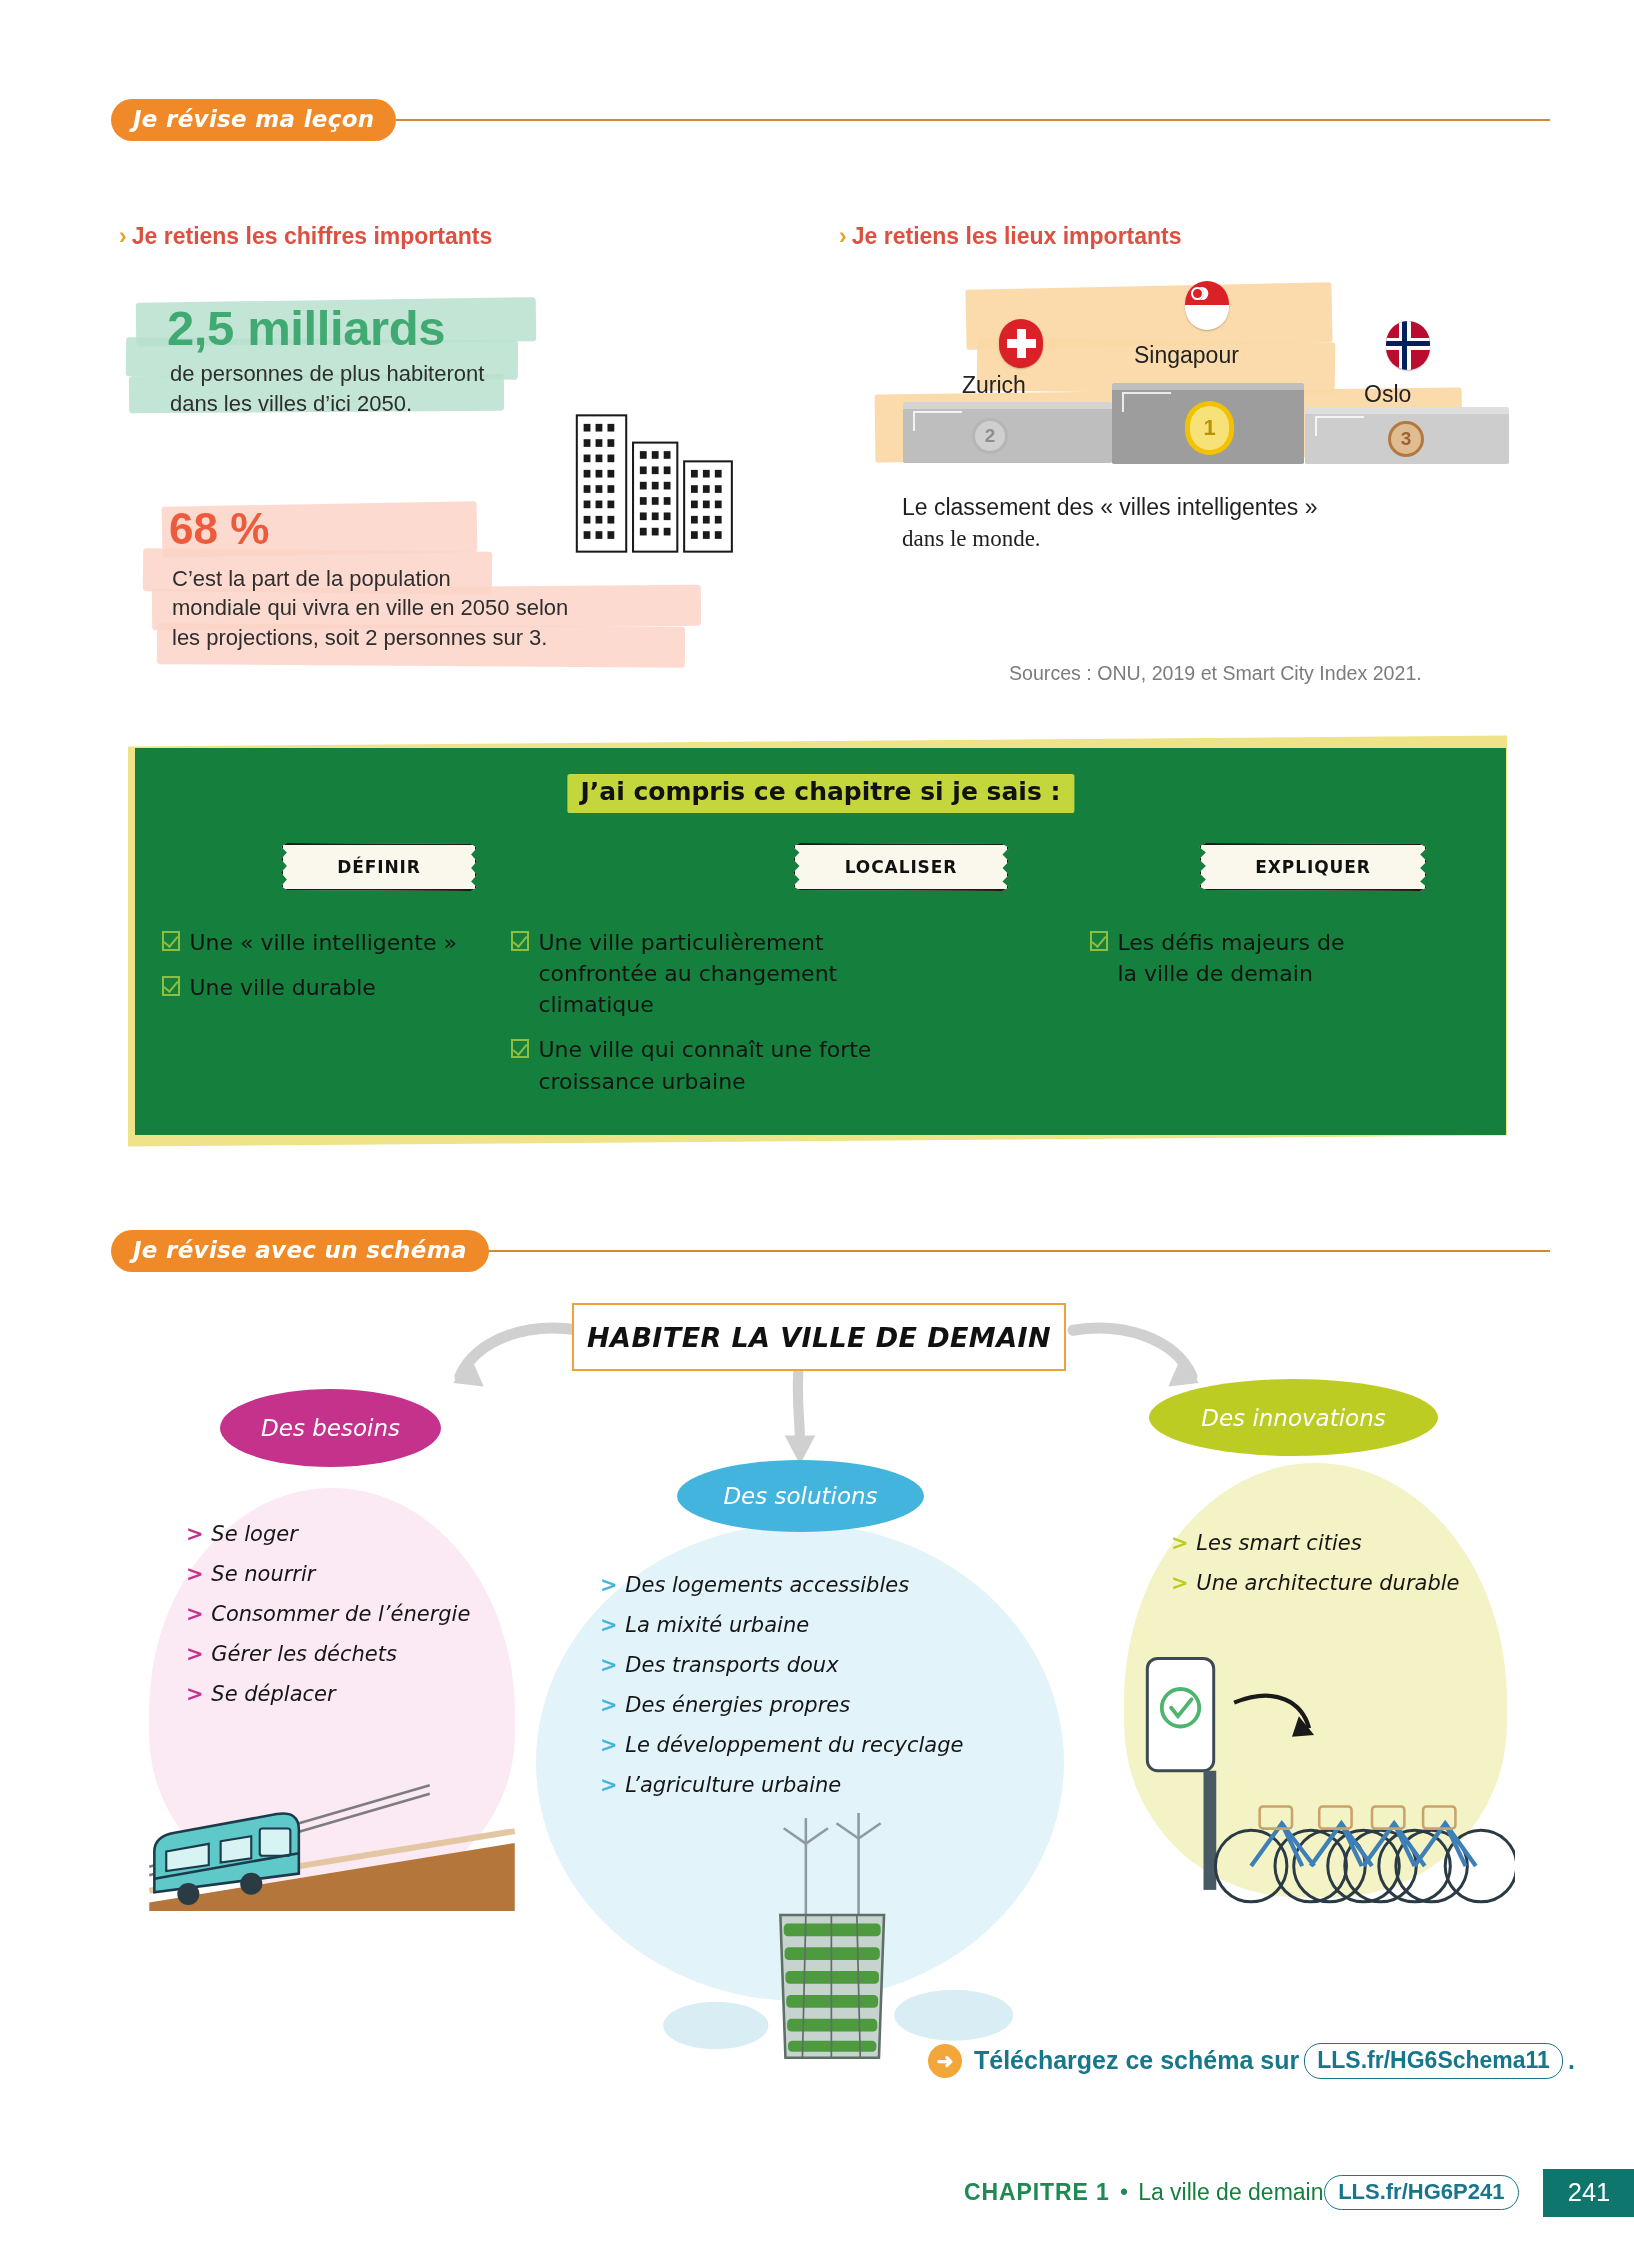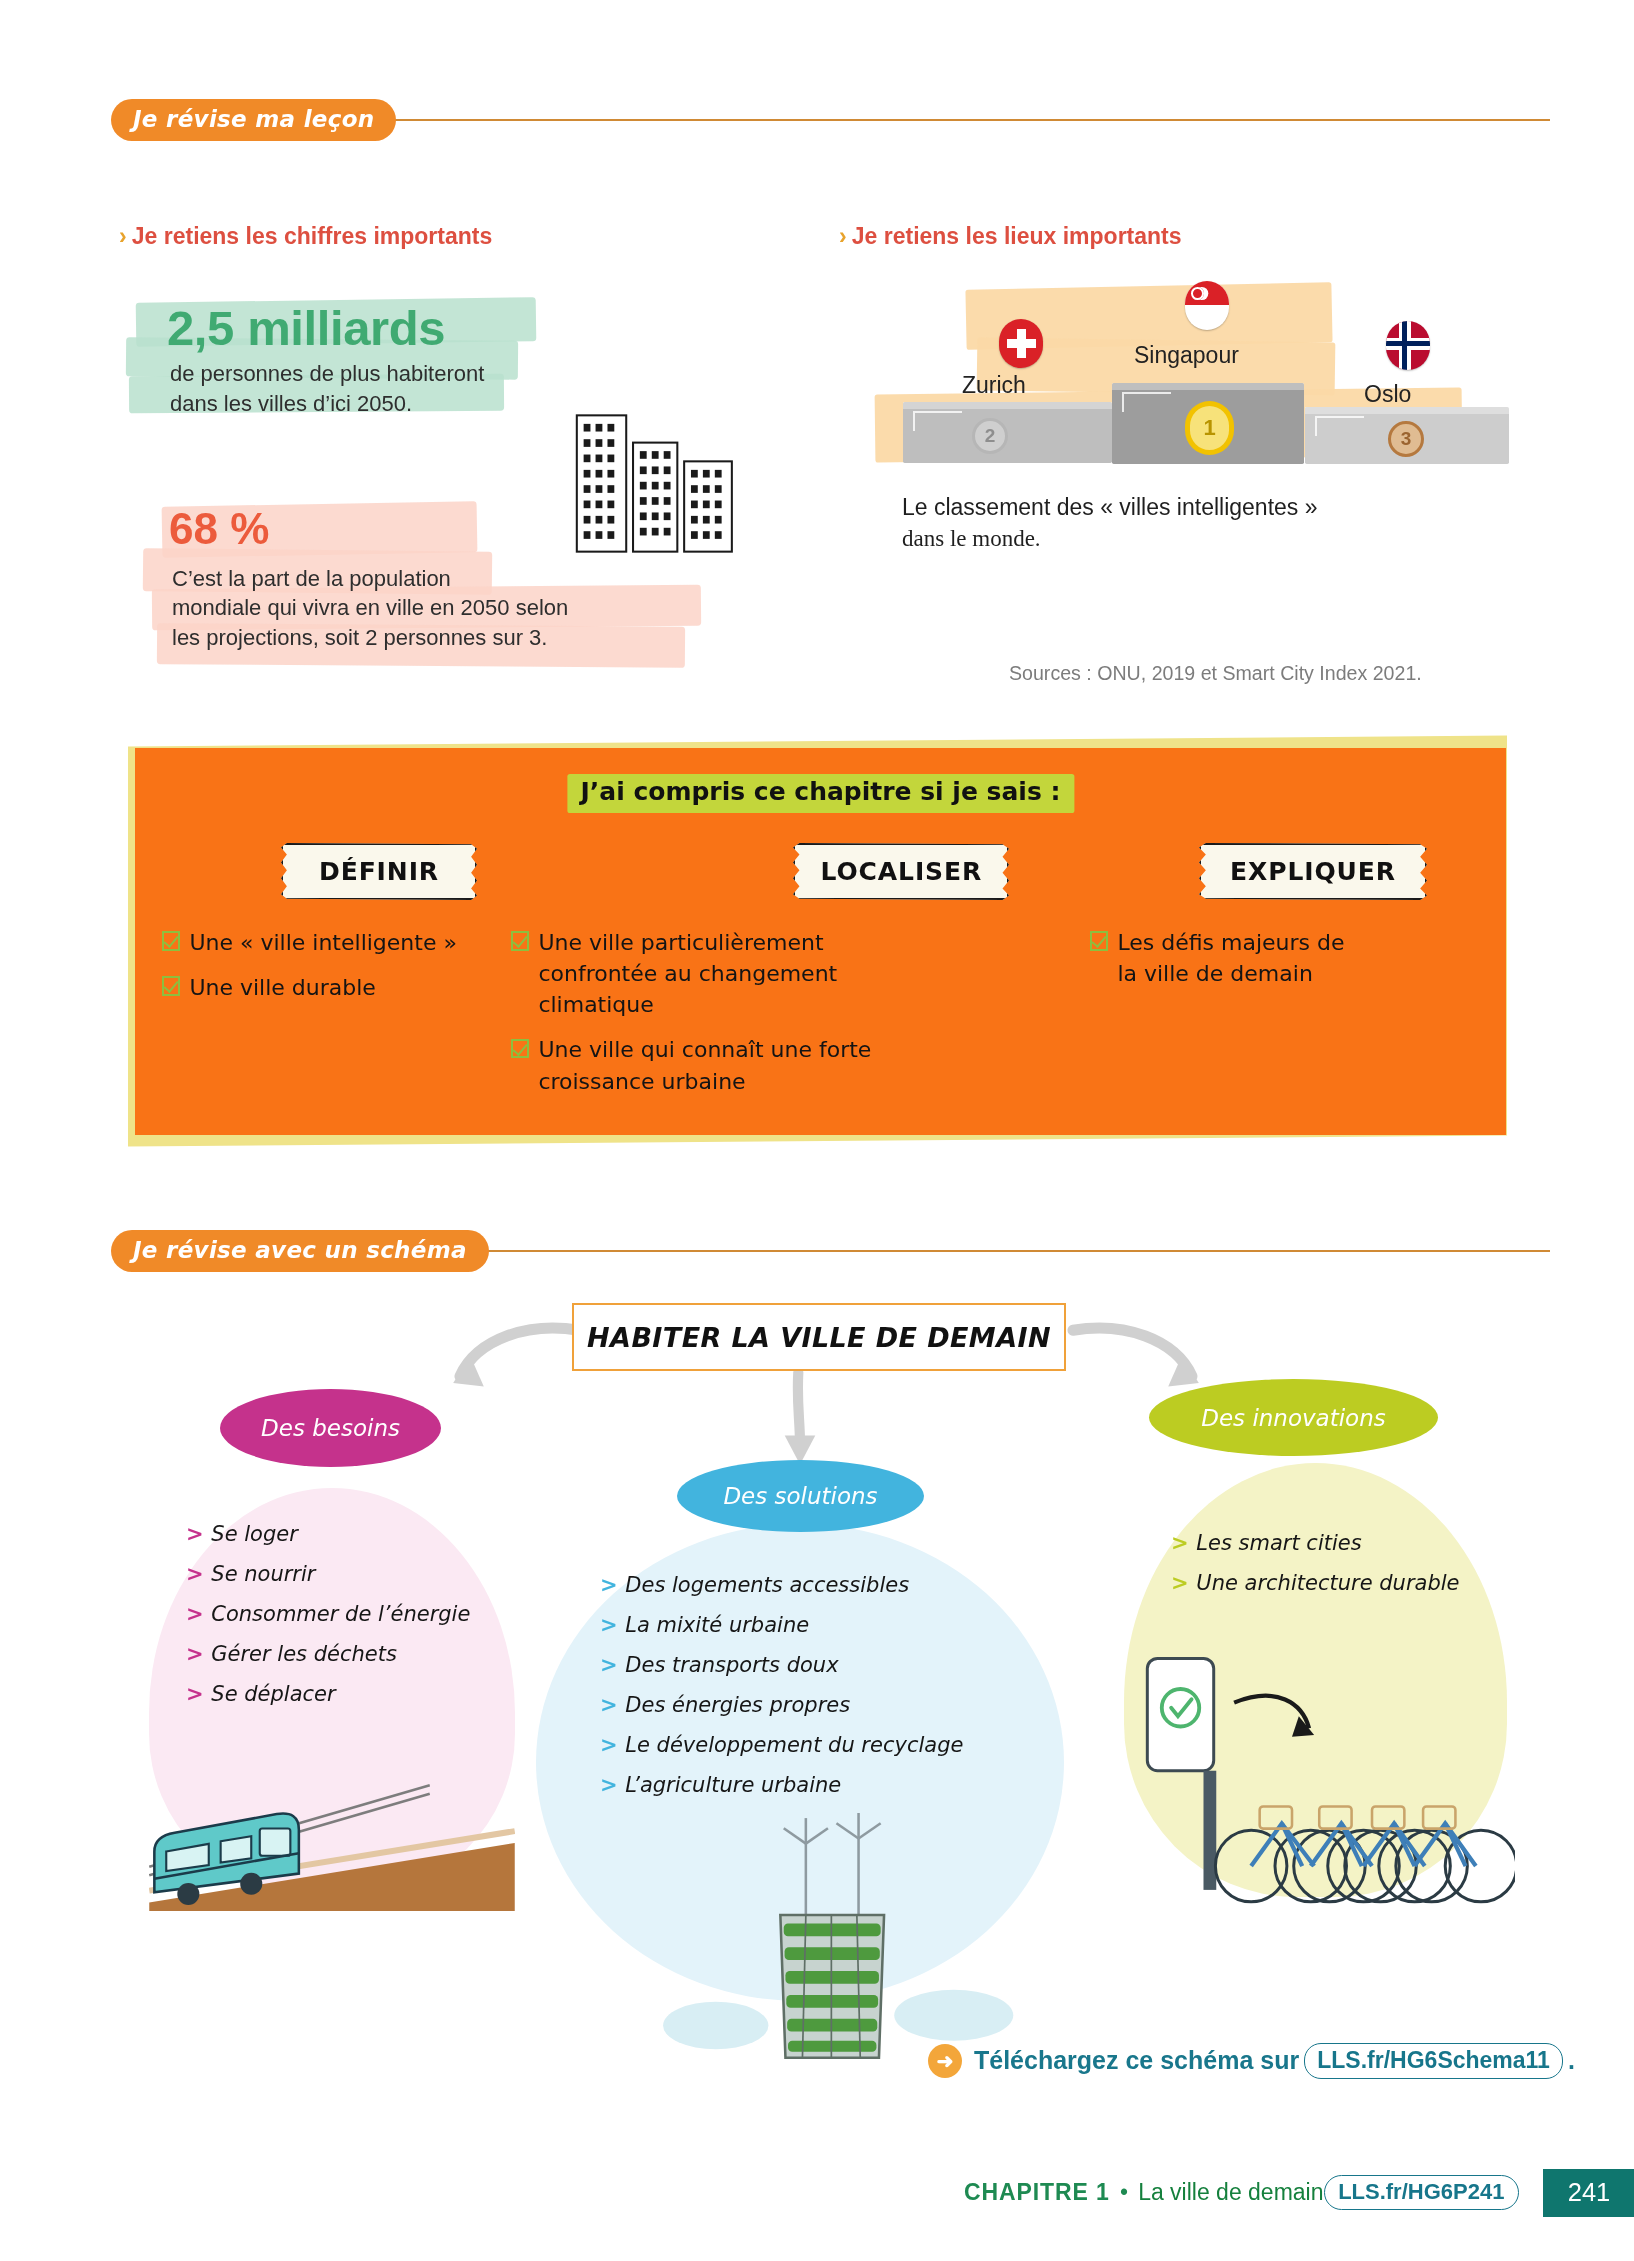--- a/index.html
+++ b/index.html
@@ -175,21 +175,21 @@
     left: 128px; top: 741px;
     width: 1379px; height: 400px;
     background: #EFE389;
     transform: skewY(-0.45deg);
     z-index: 0;
   }
   .recap {
     position: absolute;
     left: 135px; top: 748px;
     width: 1371px; height: 387px;
-    background: #f97316;
+    background: #15803d;
     z-index: 1;
   }
   .recap-title {
     position: absolute;
     left: 50%; transform: translateX(-50%);
     top: 25.5px;
     font-family: "DejaVu Sans", sans-serif;
     font-size: 25px;
     font-weight: bold;
     color: #111;
@@ -199,21 +199,21 @@
     white-space: nowrap;
     z-index: 3;
   }
   .torn {
     position: absolute;
     background: #FAF8EC;
     border: 2.1px solid #1A1A1A;
     padding: 12px 25.5px;
     font-family: "DejaVu Sans", sans-serif;
     font-weight: bold;
-    font-size: 25px;
+    font-size: 17px;
     letter-spacing: 0.9px;
     color: #111;
     text-align: center;
     z-index: 3;
     clip-path: polygon(
       0% 8%, 3% 0%, 97% 2%, 100% 10%,
       97% 24%, 100% 38%, 97% 52%, 100% 66%, 97% 80%, 100% 92%,
       97% 100%, 3% 98%, 0% 90%,
       3% 76%, 0% 62%, 3% 48%, 0% 34%, 3% 20%
     );

